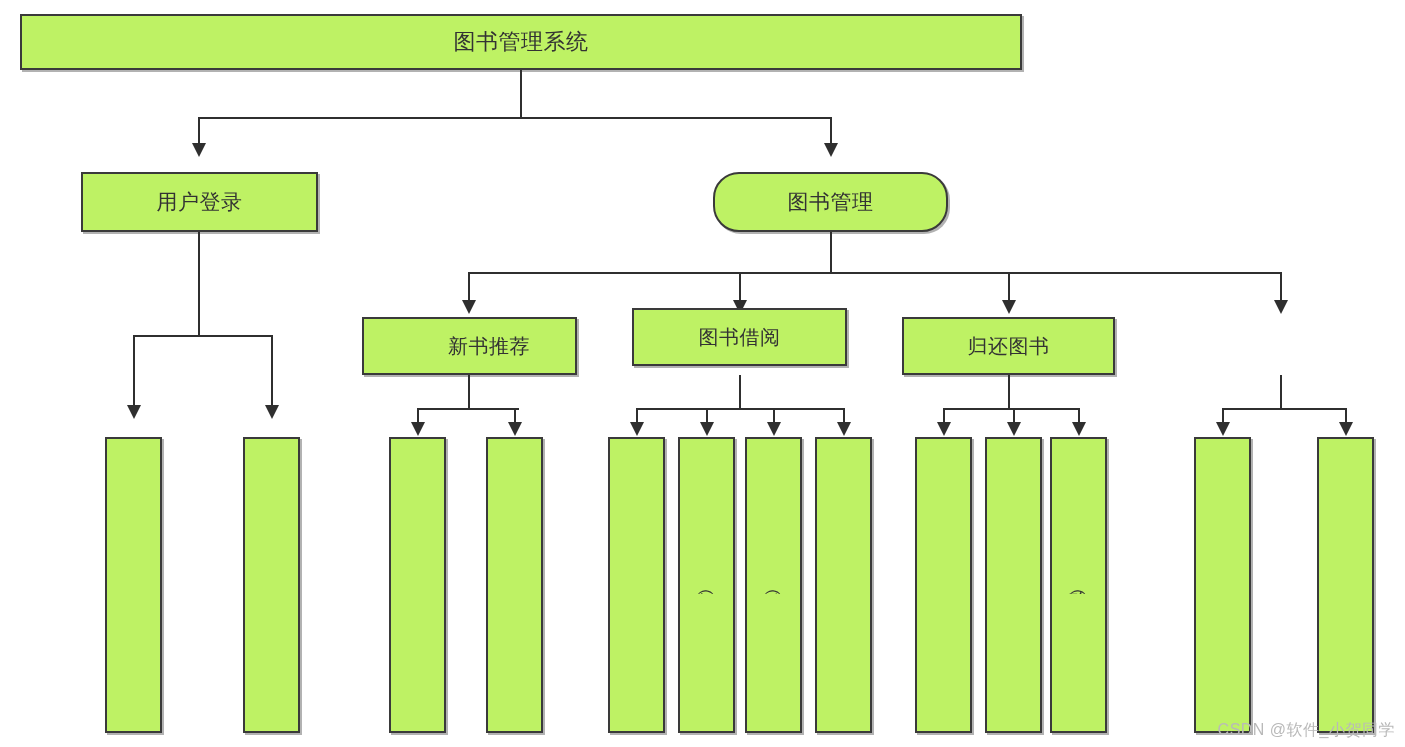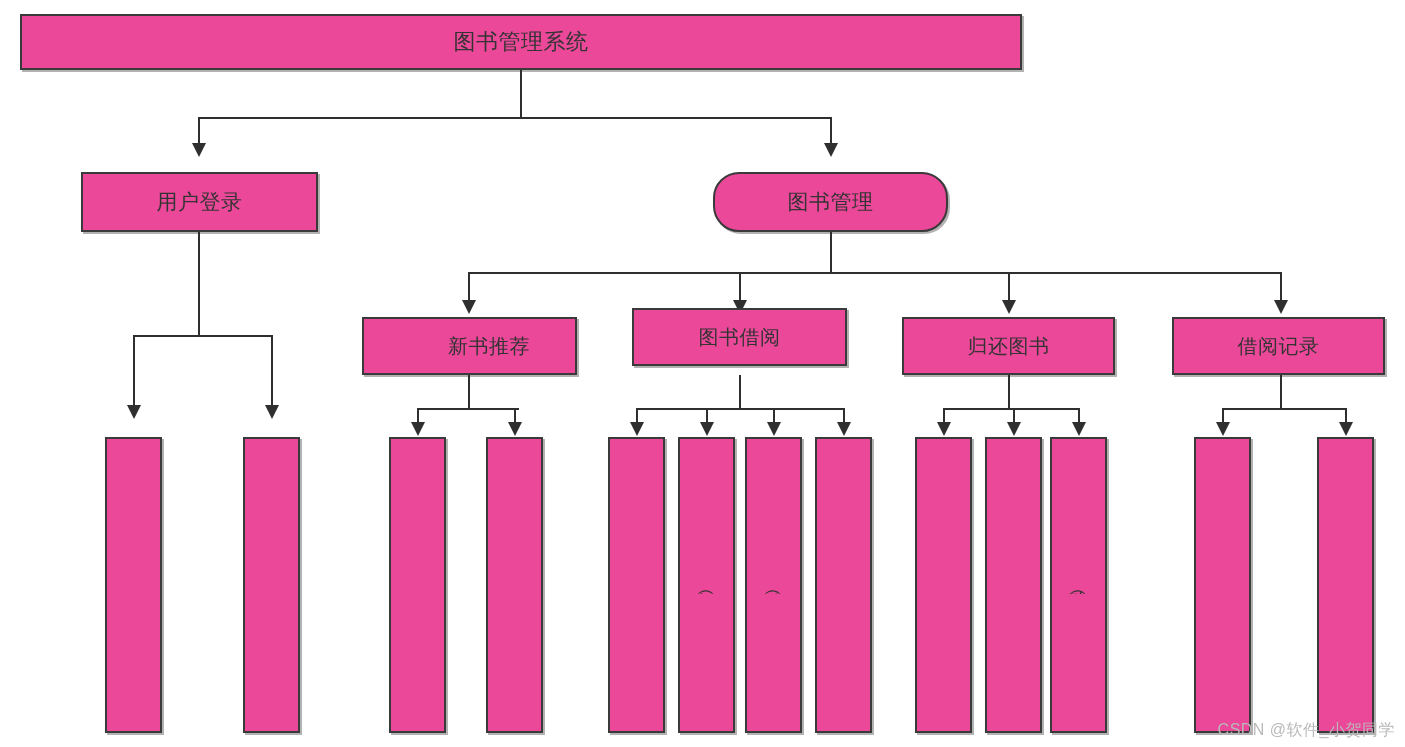--- a/index.html
+++ b/index.html
@@ -14,21 +14,21 @@
     position: relative;
     width: 1405px;
     height: 747px;
     background: #ffffff;
     overflow: hidden;
   }
   .node {
     position: absolute;
     box-sizing: border-box;
     border: 2px solid #3a3a3a;
-    background: #ec4899;
+    background: #bef264;
     color: #2b2b2b;
     display: flex;
     align-items: center;
     justify-content: center;
     box-shadow: 2px 2px 0 rgba(0,0,0,0.30);
   }
   .node-label {
     font-size: 21px;
     line-height: 1.1;
     letter-spacing: 0.5px;
@@ -122,23 +122,20 @@
 
   <div class="node l2" style="left:362px; top:317px; width:215px; height:58px;padding-left:39px;">
     <span class="node-label">新书推荐</span>
   </div>
   <div class="node l2" style="left:632px; top:308px; width:215px; height:58px;">
     <span class="node-label">图书借阅</span>
   </div>
   <div class="node l2" style="left:902px; top:317px; width:213px; height:58px;">
     <span class="node-label">归还图书</span>
   </div>
-  <div class="node l2" style="left:1172px; top:317px; width:213px; height:58px;">
-    <span class="node-label">借阅记录</span>
-  </div>
 
   <div class="conn v" style="left:468px; top:375px; height:34px;"></div>
   <div class="conn h" style="left:417px; top:408px; width:102px;"></div>
   <div class="conn v" style="left:417px; top:408px; height:16px;"></div>
   <div class="arrow" style="left:411px; top:422px;"></div>
   <div class="conn v" style="left:514px; top:408px; height:16px;"></div>
   <div class="arrow" style="left:508px; top:422px;"></div>
 
   <div class="conn v" style="left:739px; top:375px; height:34px;"></div>
   <div class="conn h" style="left:636px; top:408px; width:207px;"></div>

